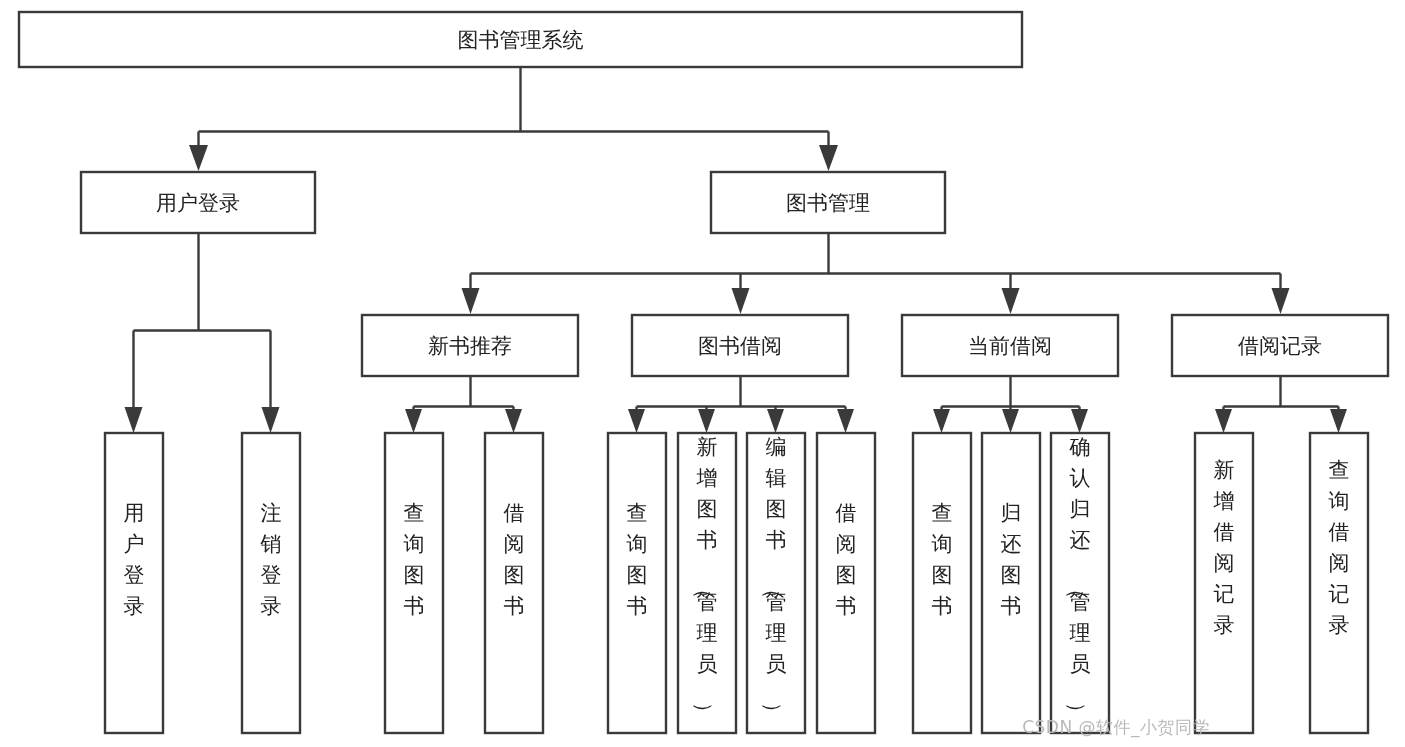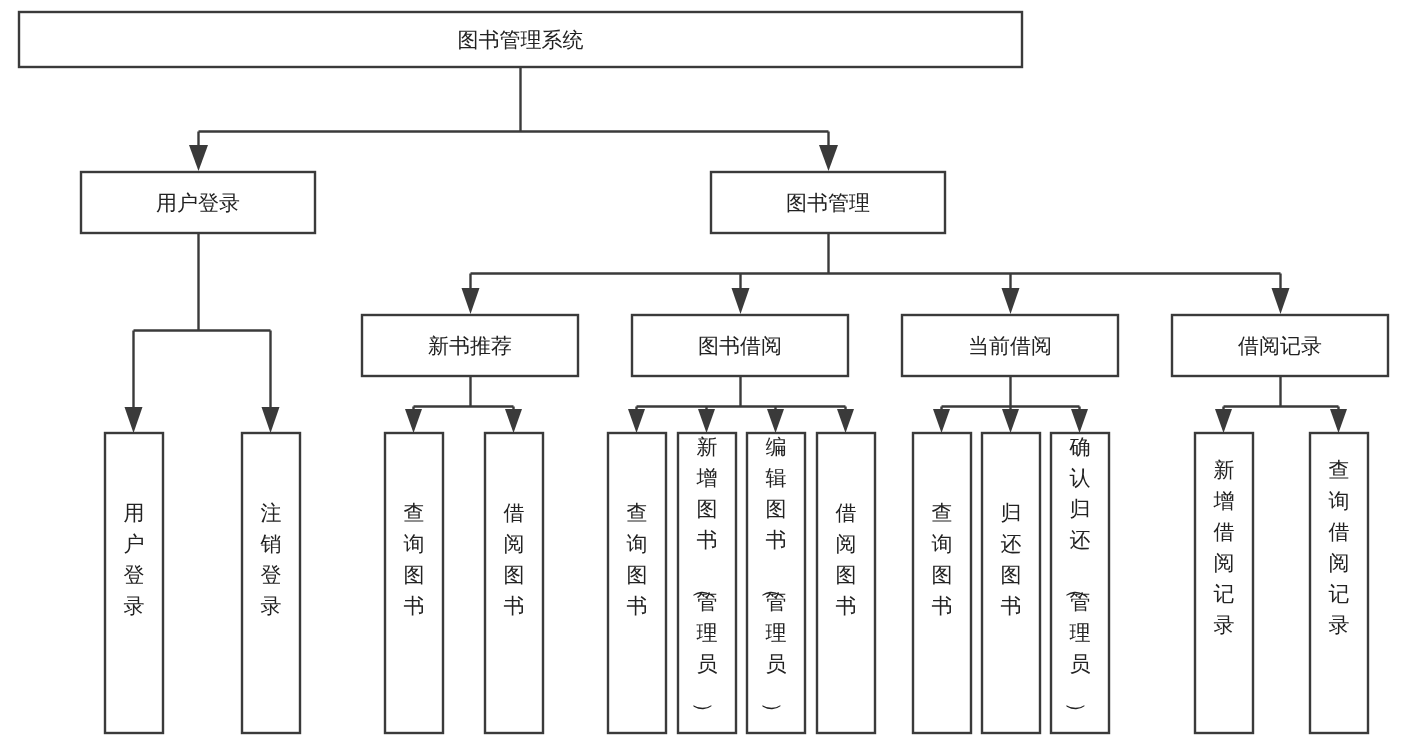--- a/index.html
+++ b/index.html
@@ -223,13 +223,14 @@
       <rect class="node-box" x="1195" y="433" width="58" height="300"></rect>
       <text class="leaf-label-v" x="1224" y="477"><tspan x="1224" y="477">新</tspan><tspan x="1224" y="508">增</tspan><tspan x="1224" y="539">借</tspan><tspan x="1224" y="570">阅</tspan><tspan x="1224" y="601">记</tspan><tspan x="1224" y="632">录</tspan></text>
     </g>
     <g>
       <rect class="node-box" x="1310" y="433" width="58" height="300"></rect>
       <text class="leaf-label-v" x="1339" y="477"><tspan x="1339" y="477">查</tspan><tspan x="1339" y="508">询</tspan><tspan x="1339" y="539">借</tspan><tspan x="1339" y="570">阅</tspan><tspan x="1339" y="601">记</tspan><tspan x="1339" y="632">录</tspan></text>
     </g>
 
   </svg>
 
+  <div class="watermark-text">CSDN @软件_小贺同学</div>
 </div>
 
 </body></html>

